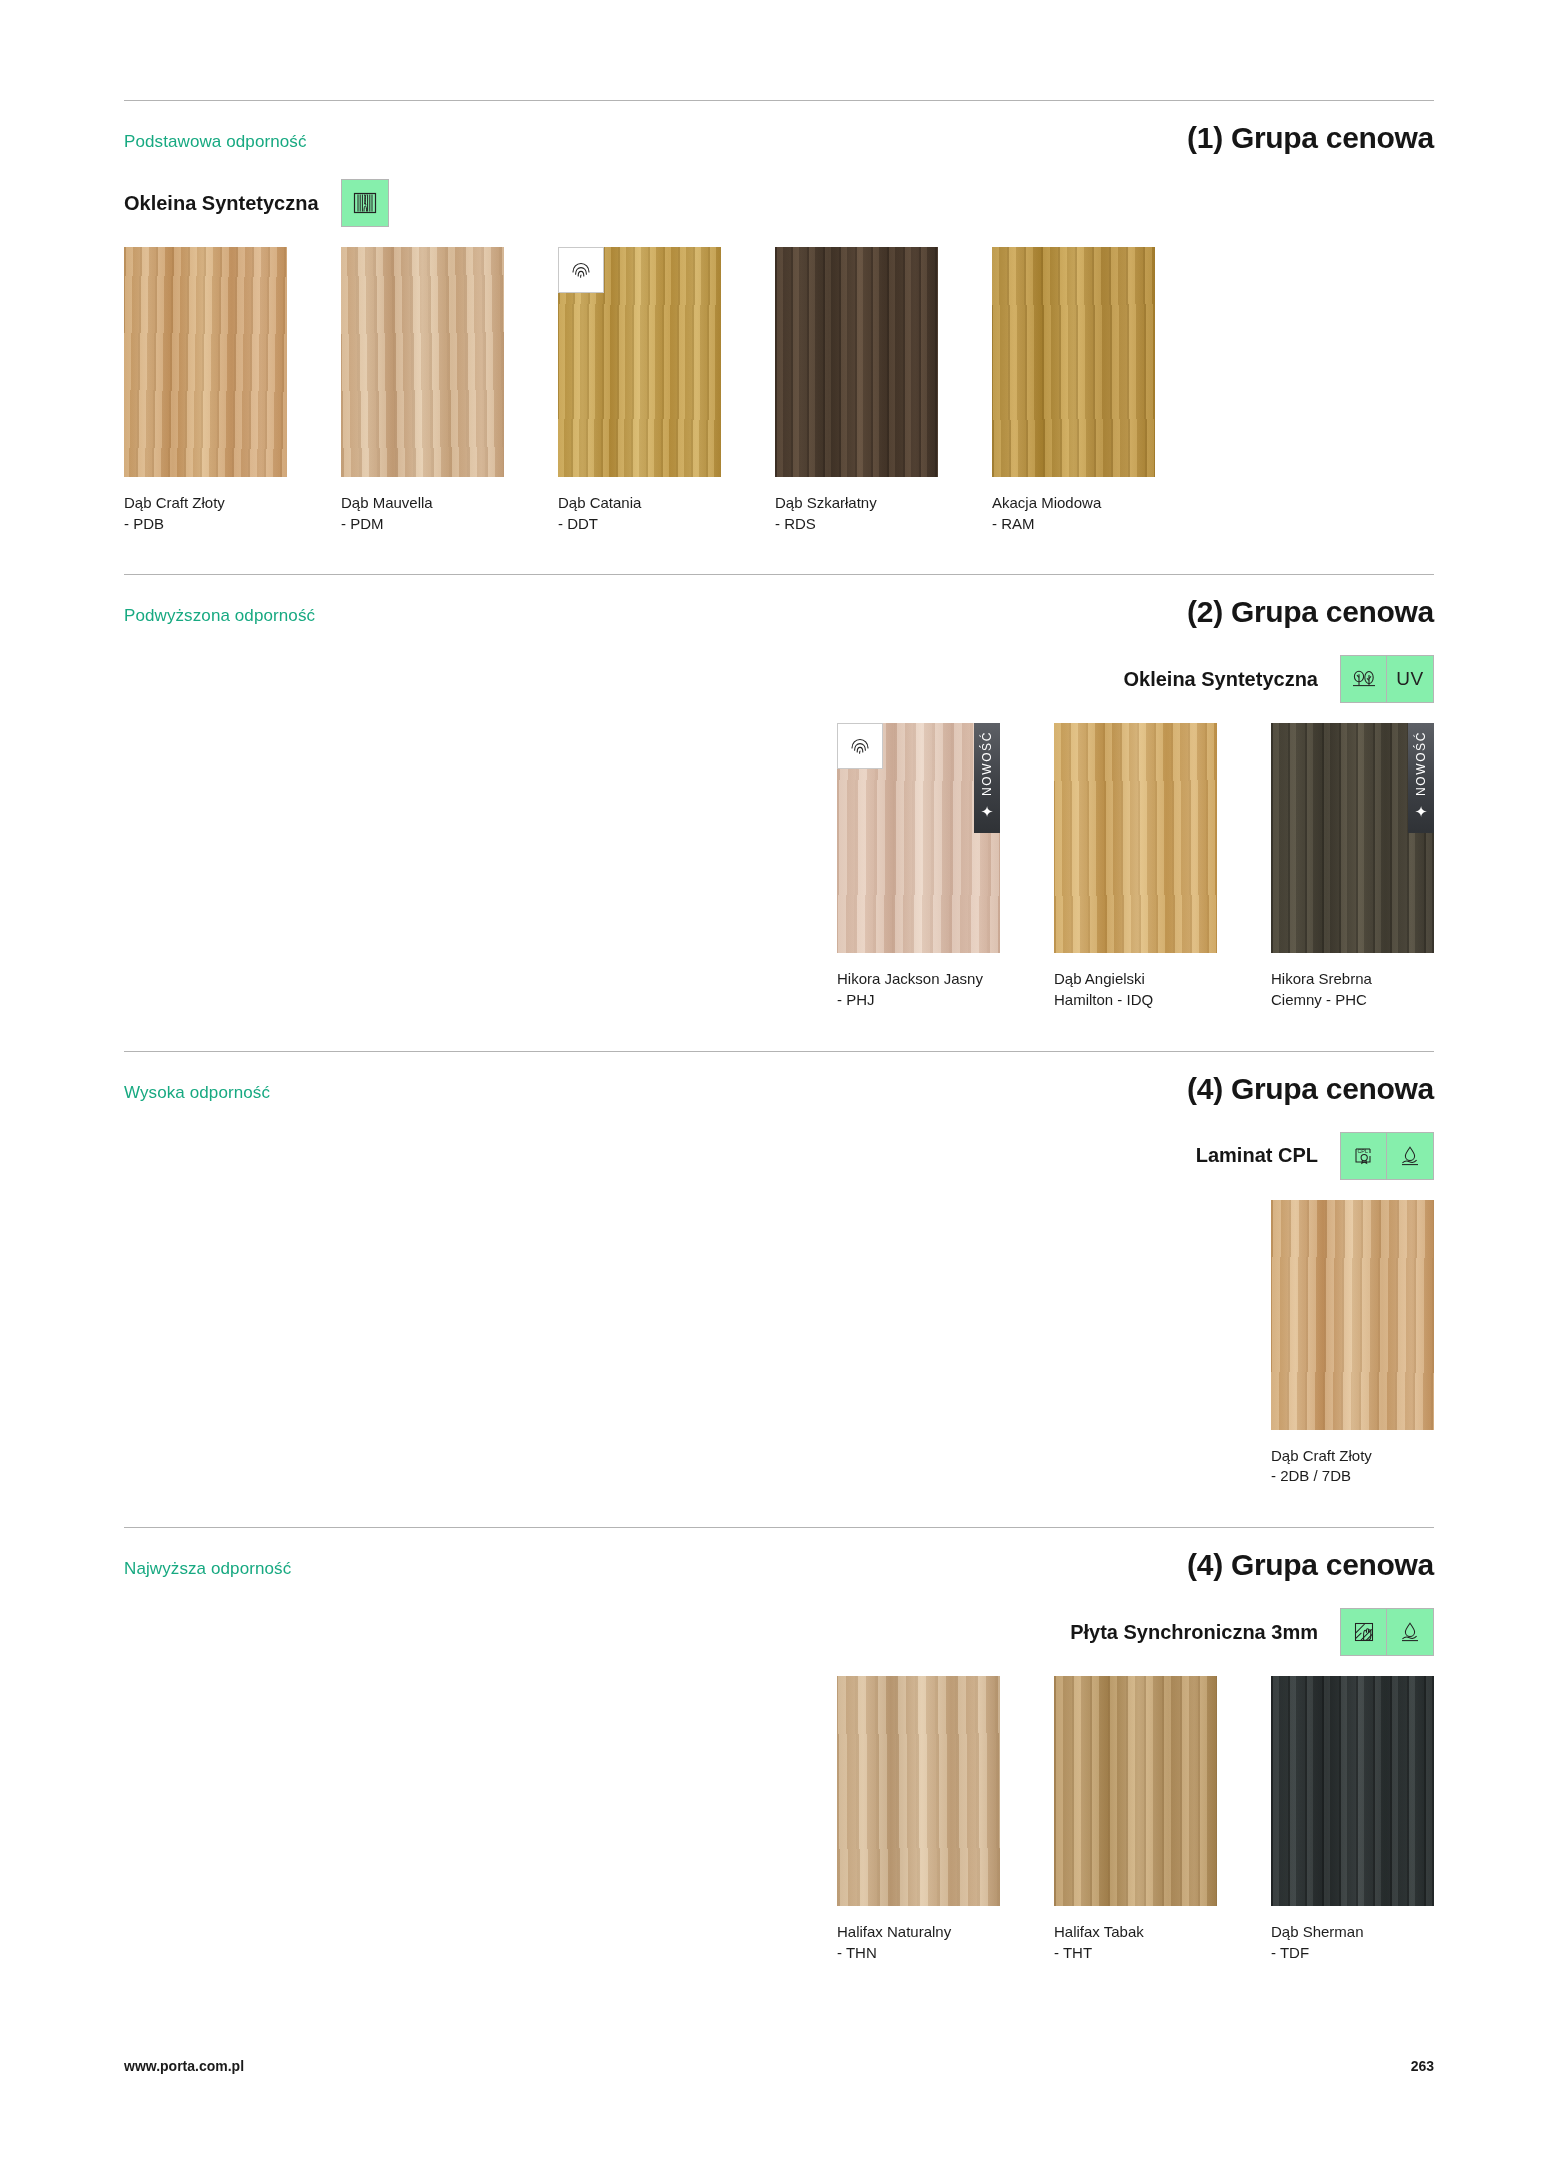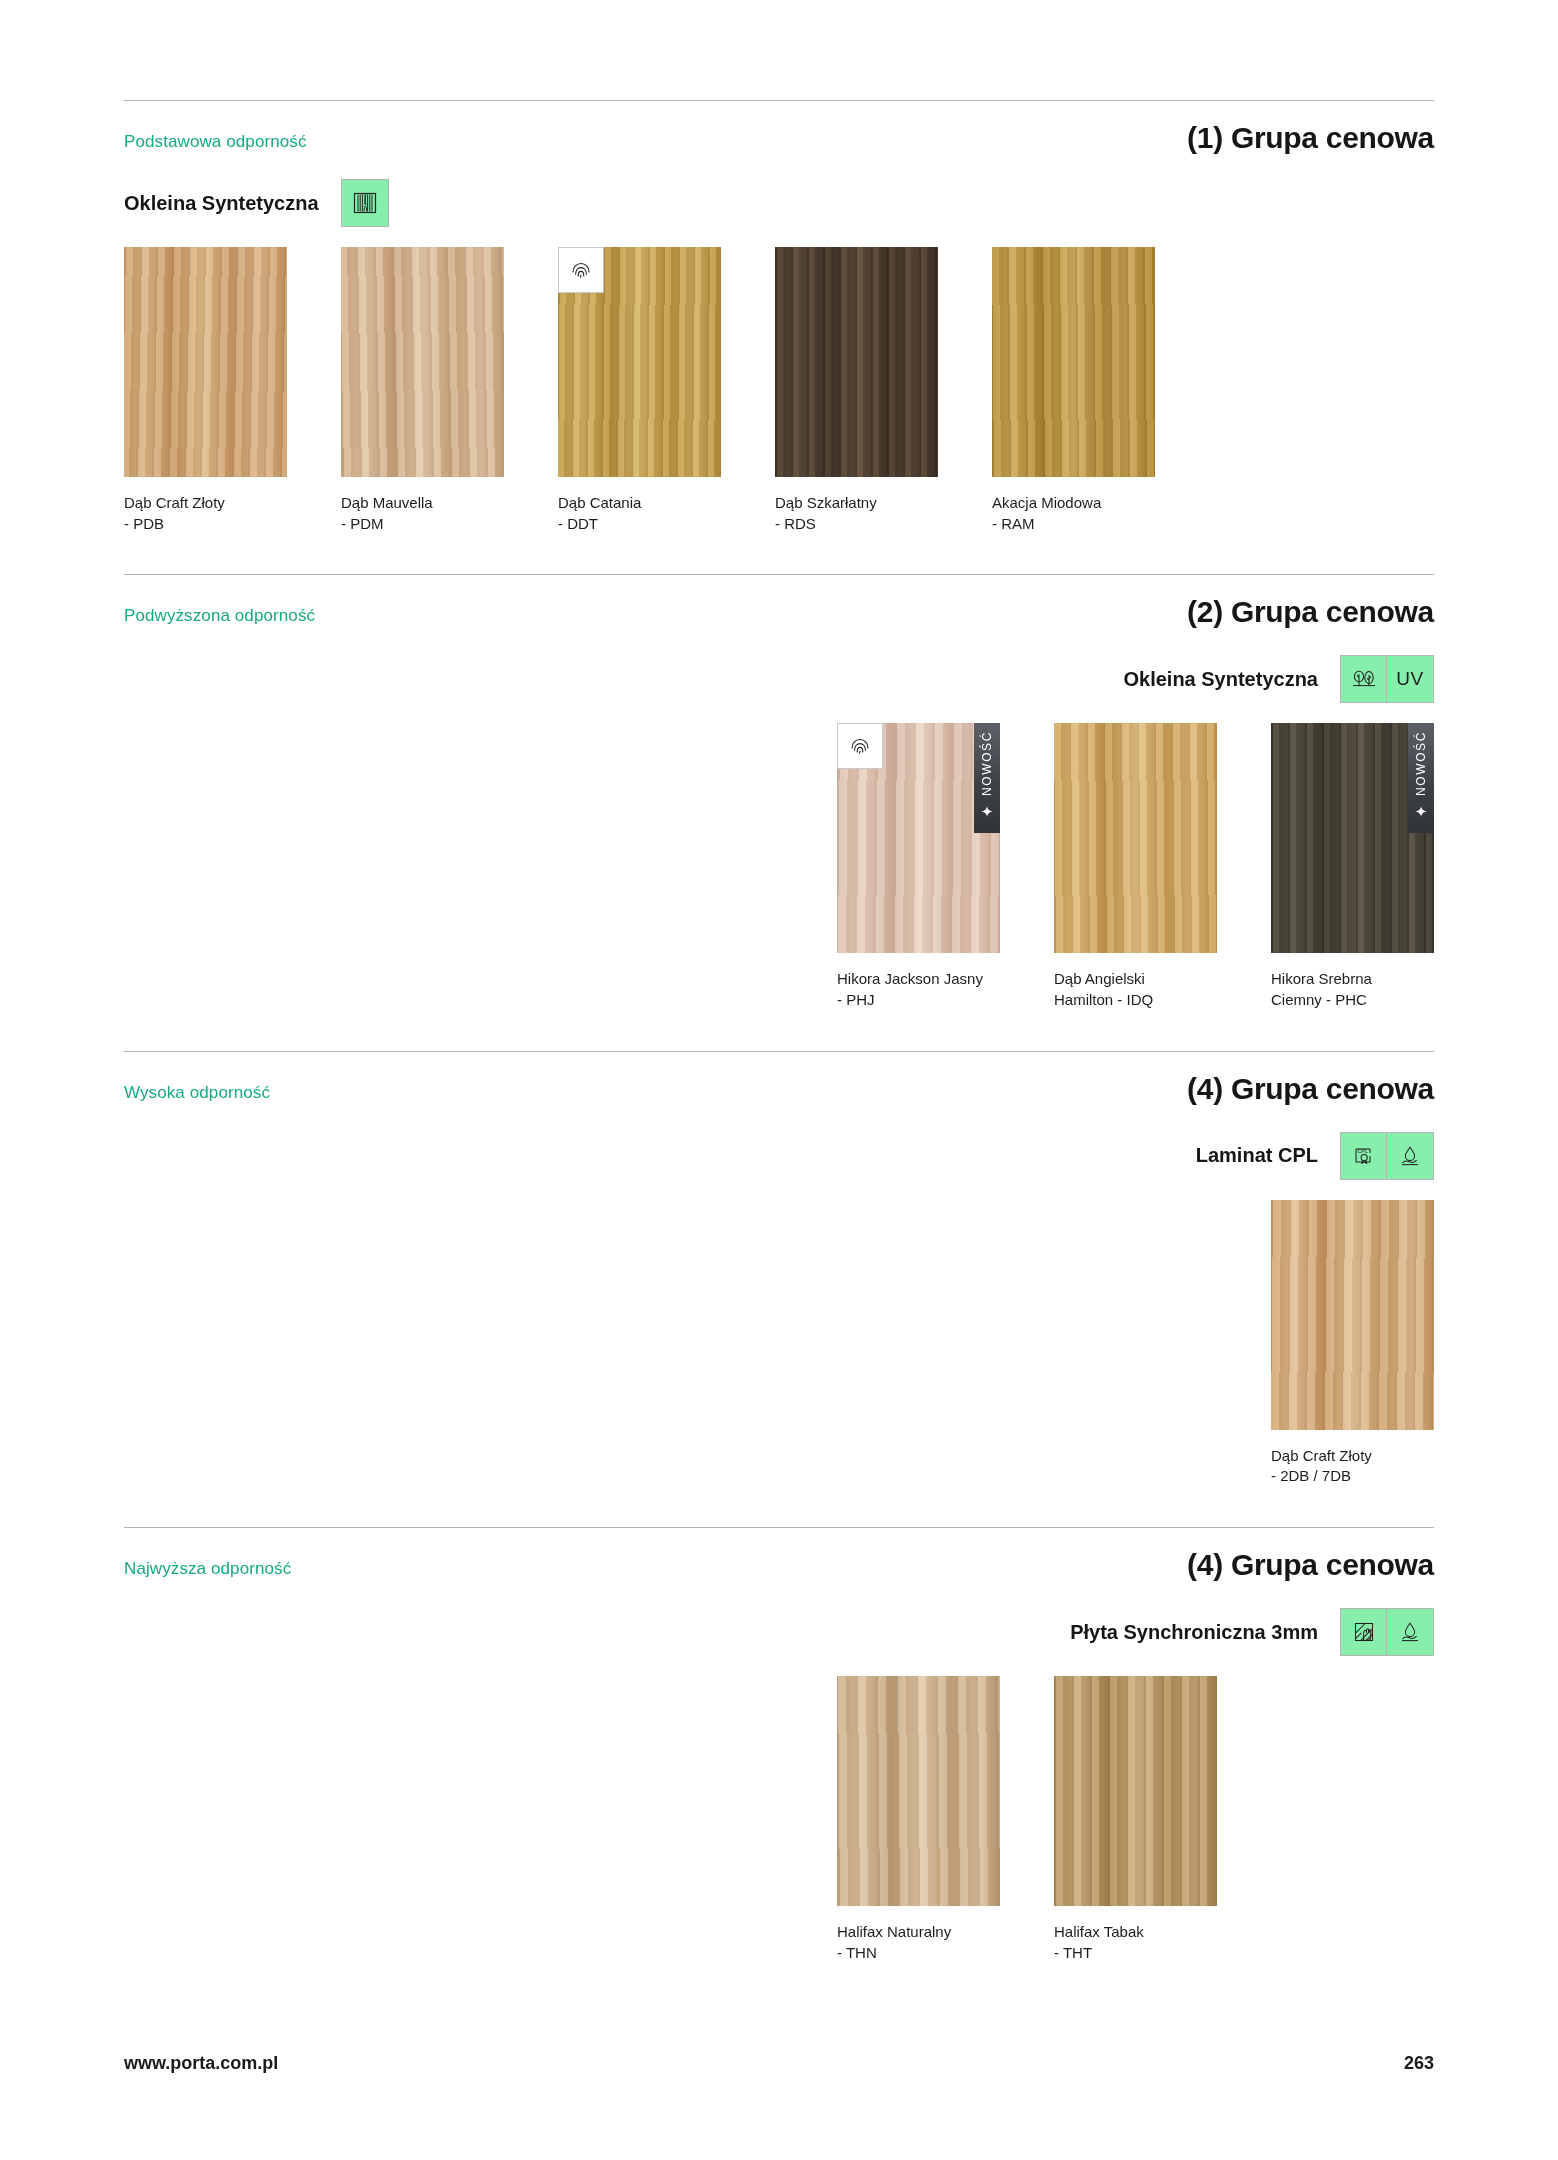--- a/index.html
+++ b/index.html
@@ -62,21 +62,21 @@
   .ribbon .txt {
     writing-mode: vertical-rl; font-size: 12px; color: #fff; letter-spacing: 1.6px;
     transform: rotate(180deg); font-weight: 400;
   }
   .ribbon .star { color:#fff; font-size: 15px; line-height: 1; margin-top: 2px; }
 
   
   .footer {
     position: absolute; left: 124px; right: 124px; bottom: 86px;
     display: flex; justify-content: space-between; align-items: baseline;
-    font-size: 18px; font-weight: bold; color: #1a1a1a;
+    font-size: 14px; font-weight: bold; color: #1a1a1a;
   }
 
   svg.ico { display:block; }
 
   
   .w-ras { background:
       repeating-linear-gradient(90deg, rgba(255,255,255,.45) 0 3px, rgba(160,150,145,.18) 3px 7px, rgba(255,255,255,.3) 7px 13px),
       linear-gradient(90deg,#cfc9c6 0%, #ded9d6 18%, #c8c1bd 34%, #e2dedb 52%, #cbc4c0 70%, #dcd7d4 86%, #c6bfbb 100%); }
   .w-pdb { background:
       repeating-linear-gradient(91deg, rgba(120,85,45,.16) 0 2px, rgba(255,240,215,.22) 2px 9px, rgba(140,100,55,.10) 9px 16px),
@@ -333,20 +333,27 @@
           <div>- THN</div>
         </div>
       </div>
       <div class="cell">
         <div class="sw w-tht"></div>
         <div class="cap">
           <div>Halifax Tabak</div>
           <div>- THT</div>
         </div>
       </div>
+      <div class="cell">
+        <div class="sw w-tdf"></div>
+        <div class="cap">
+          <div>Dąb Sherman</div>
+          <div>- TDF</div>
+        </div>
+      </div>
     </div>
   </div>
 
   <div class="footer">
     <div>www.porta.com.pl</div>
     <div>263</div>
   </div>
 
 </div>
 

